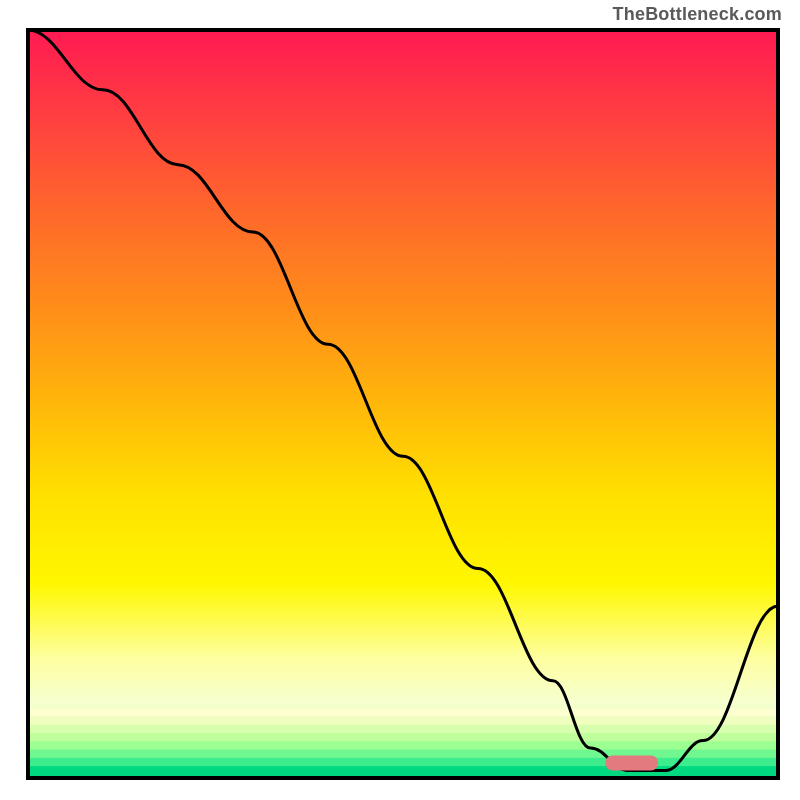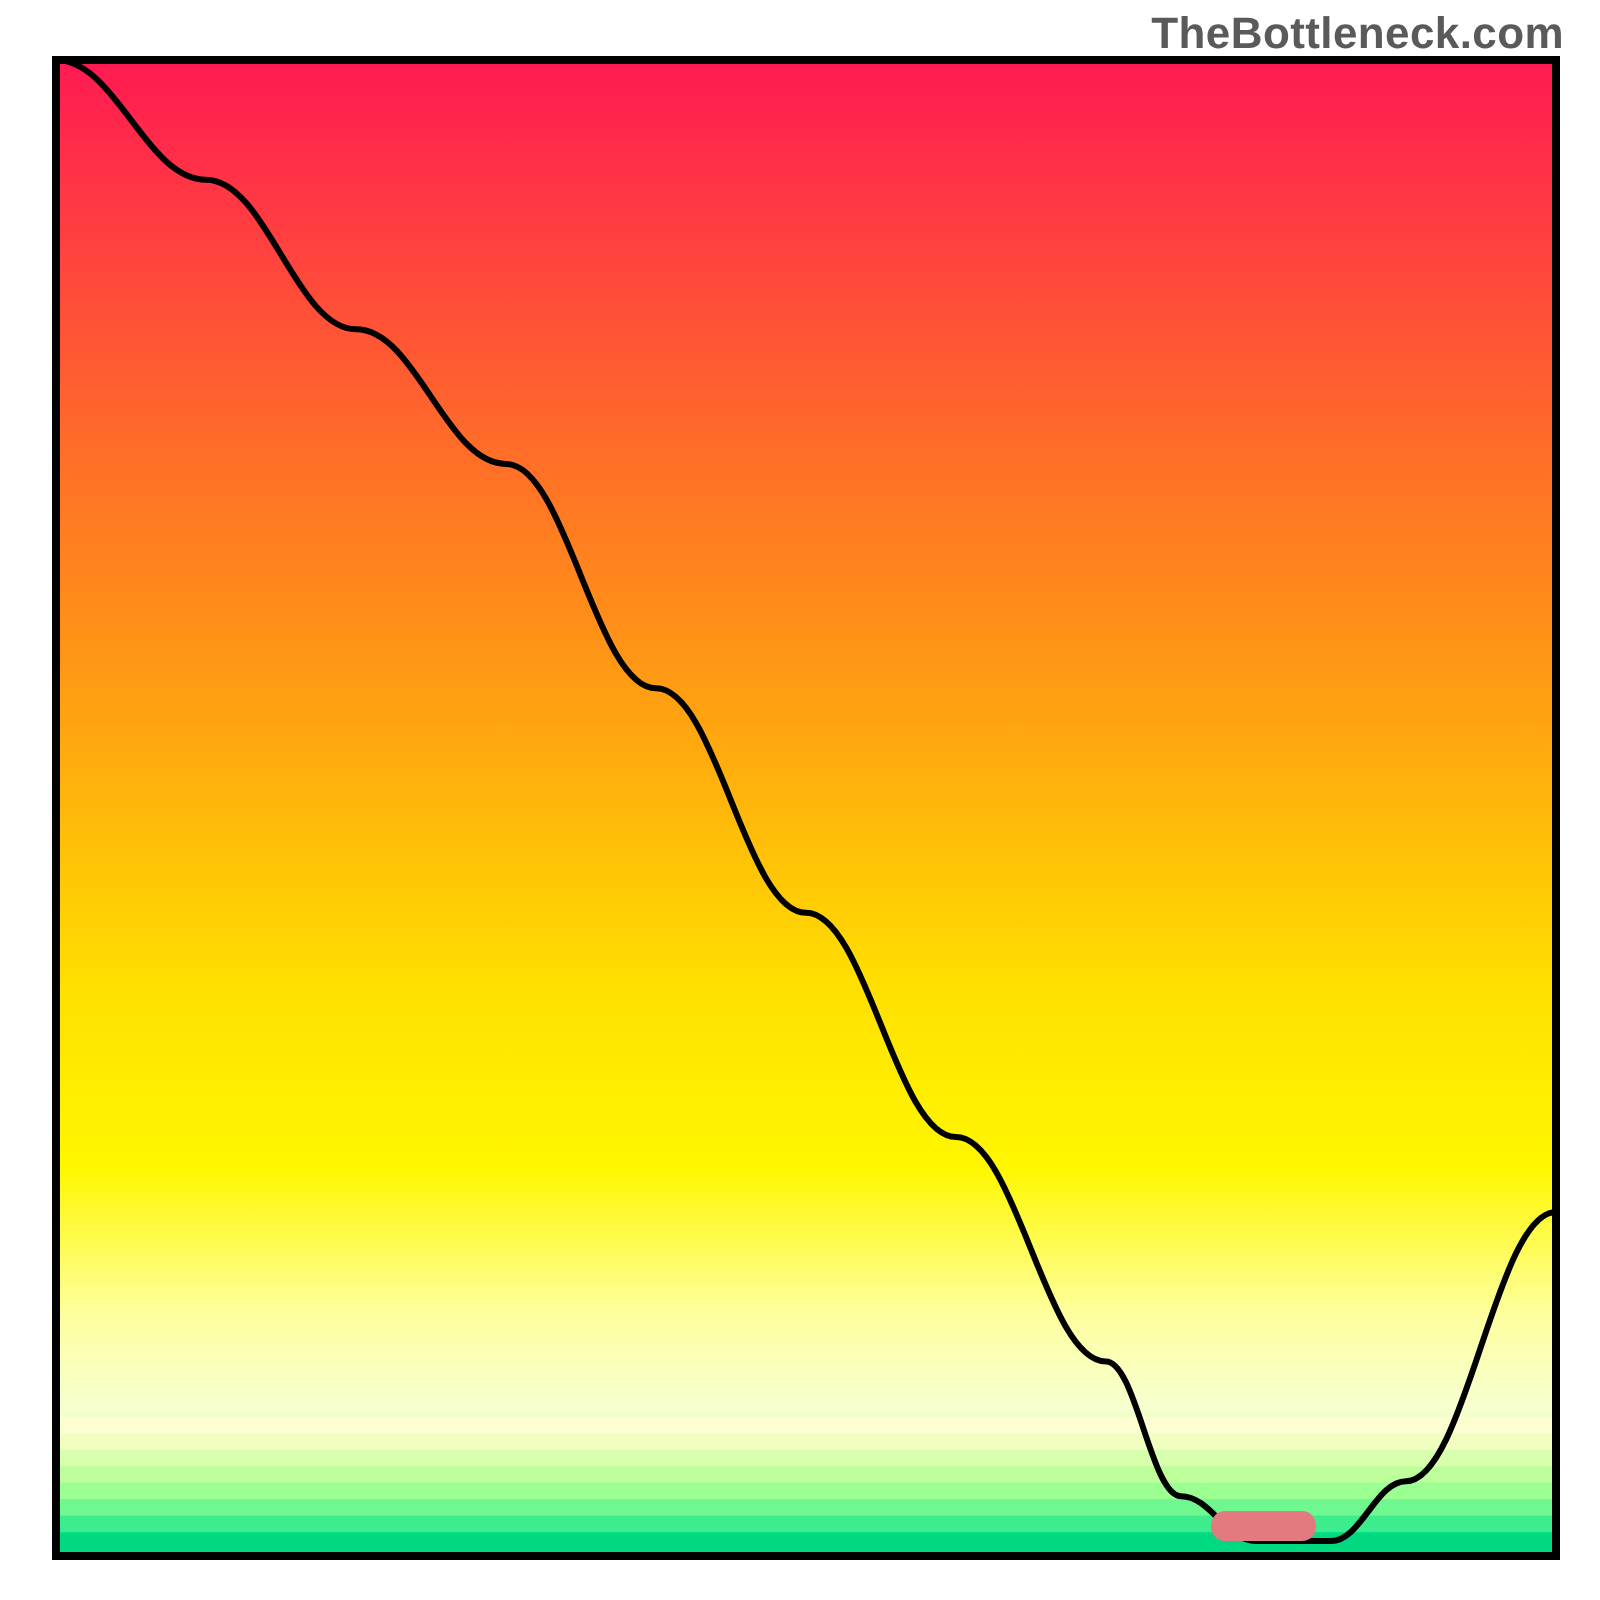--- a/index.html
+++ b/index.html
@@ -13,21 +13,21 @@
   .container {
     position: relative;
     width: 800px;
     height: 800px;
   }
   .watermark {
     position: absolute;
     top: 4px;
     right: 18px;
     color: #5a5a5a;
-    font-size: 22px;
+    font-size: 18px;
     font-weight: 600;
     letter-spacing: 0.2px;
     z-index: 5;
   }
   svg.chart {
     position: absolute;
     left: 0;
     top: 0;
   }
 </style>

